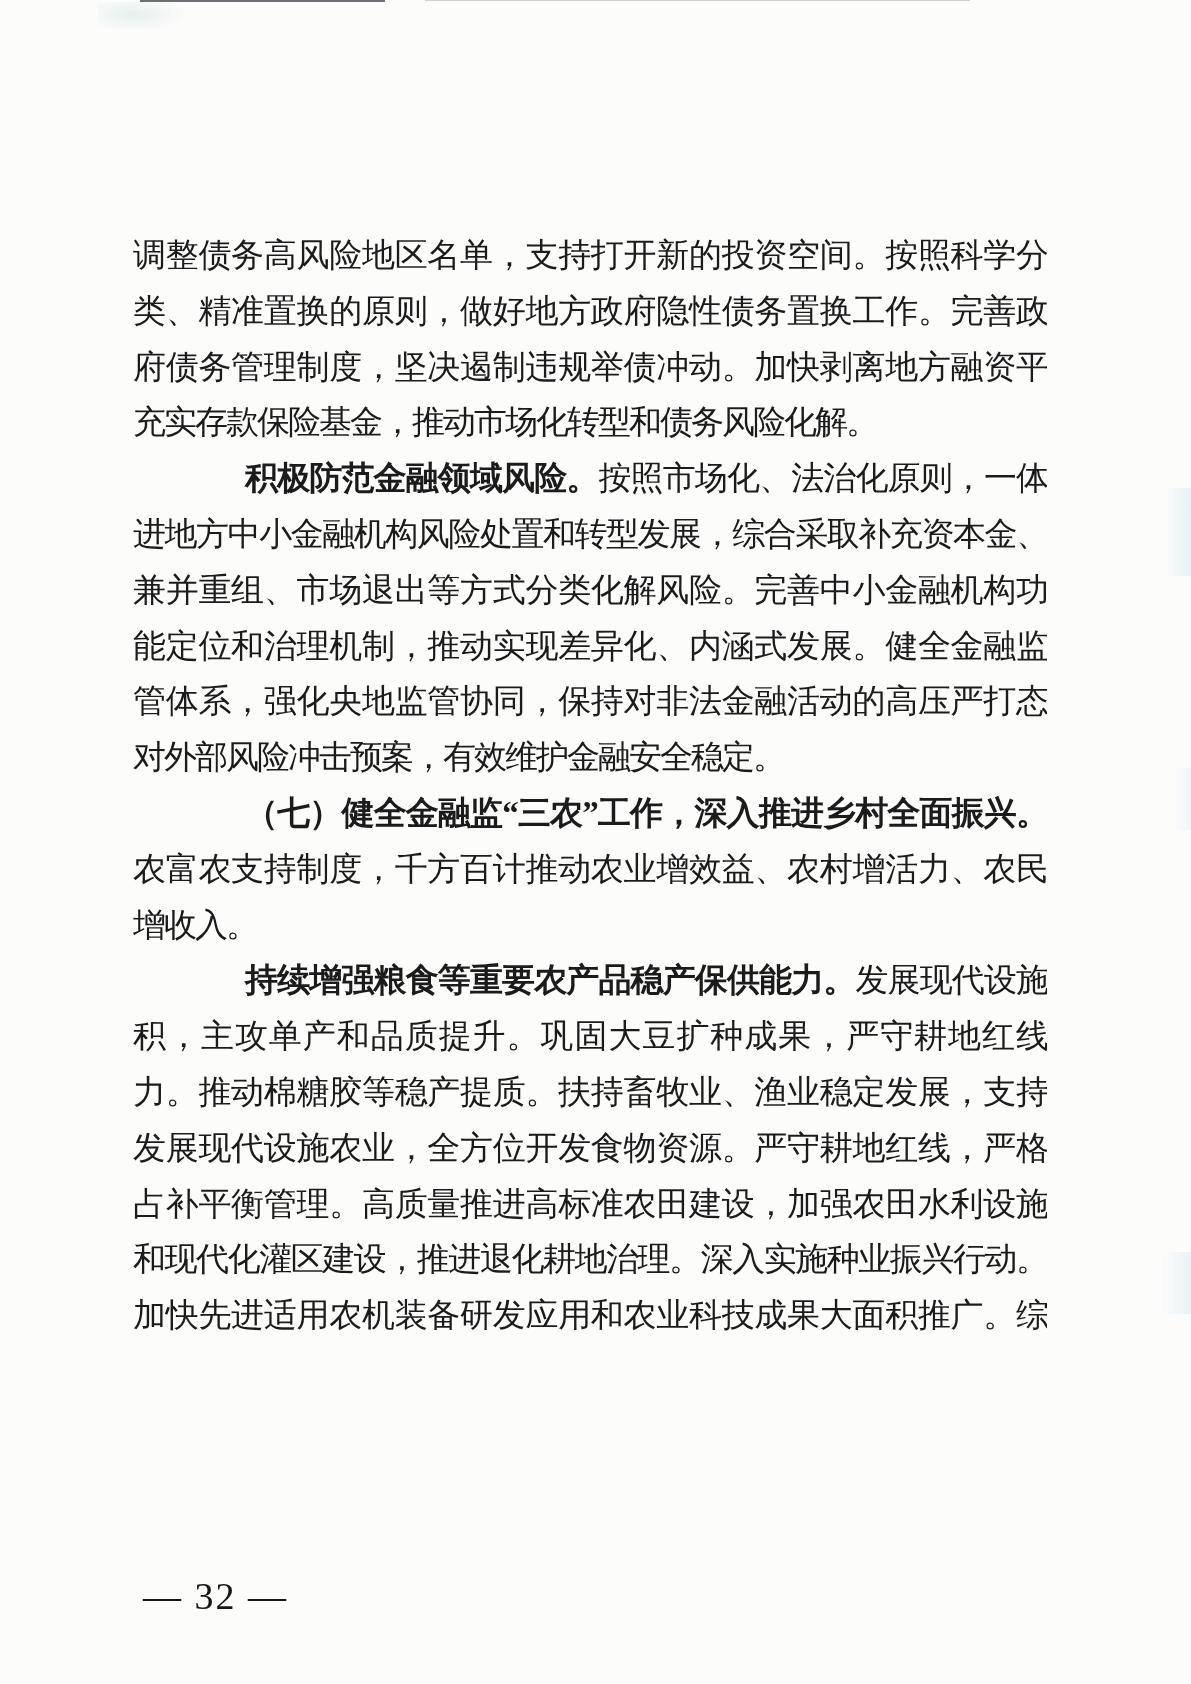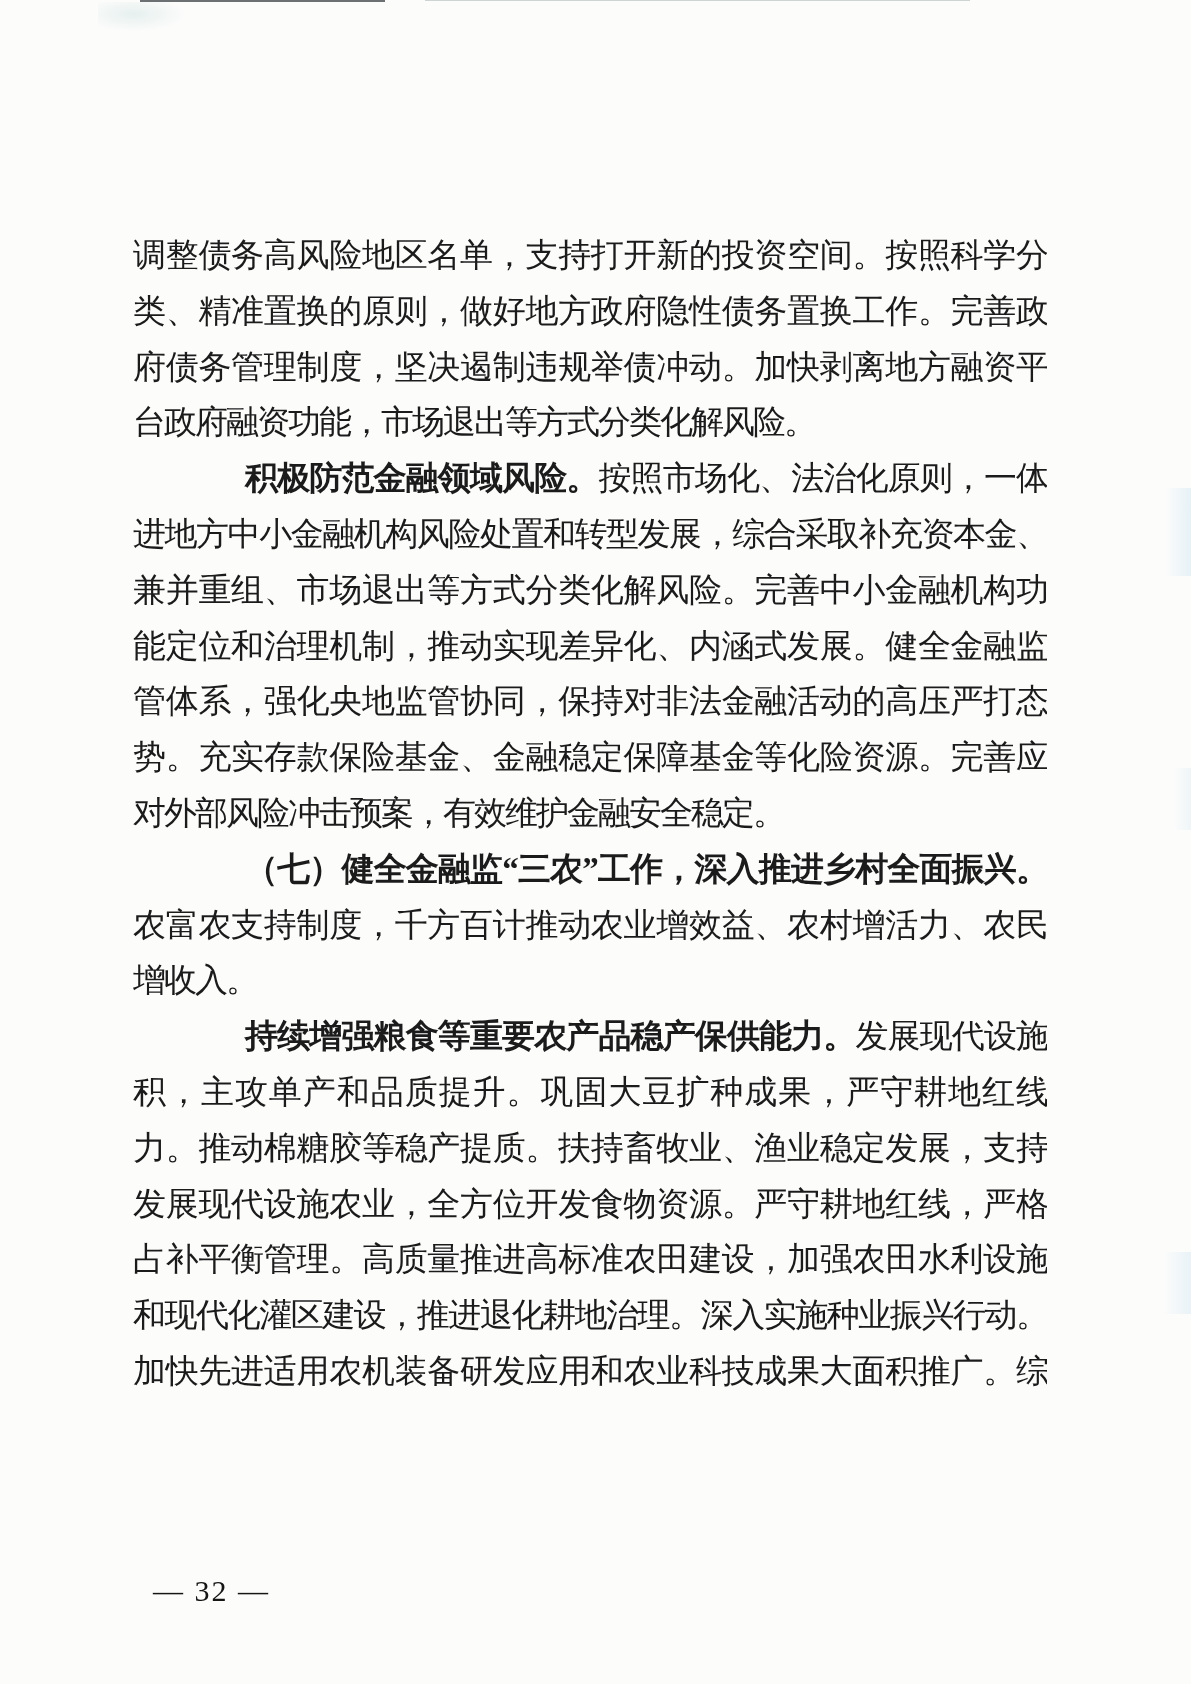--- a/index.html
+++ b/index.html
@@ -36,23 +36,23 @@
   .line.j { white-space: normal; overflow: hidden; }
   .line.end {
     text-align: left;
     text-align-last: left;
     white-space: normal;
   }
   .line.ind { text-indent: 92px; }
   .b { font-weight: 700; margin-left: 20px; }
   .footer {
     position: absolute;
-    left: 153px;
+    left: 143px;
     top: 1574px;
-    font-size: 30px;
+    font-size: 38px;
     letter-spacing: 2px;
     color: #151515;
   }
   
   .art { position: absolute; pointer-events: none; }
   .art-topline-dark { left: 140px; top: 0; width: 245px; height: 2px; background: #53575a; opacity: .85; }
   .art-topline-light { left: 425px; top: 0; width: 545px; height: 1px; background: #c2c8cb; opacity: .8; }
   .art-topleft-smudge { left: 98px; top: 2px; width: 90px; height: 30px;
     background: radial-gradient(ellipse at 40% 40%, rgba(208,228,226,.5), rgba(208,228,226,0) 70%); }
   .art-right-streak-1 { right: 0; top: 488px; width: 26px; height: 88px;
@@ -73,30 +73,29 @@
   <div class="art art-right-streak-1"></div>
   <div class="art art-right-streak-2"></div>
   <div class="art art-right-streak-3"></div>
 
   <div class="textblock">
 
     <div>
       <div class="line j"><span>调整债务高风险地区名单，支持打开新的投资空间。按照科学分</span></div>
       <div class="line j"><span>类、精准置换的原则，做好地方政府隐性债务置换工作。完善政</span></div>
       <div class="line j"><span>府债务管理制度，坚决遏制违规举债冲动。加快剥离地方融资平</span></div>
-      <div class="line end"><span>台政府融资功能，市场退出等方式分类化解风险。</span></div>
+      <div class="line end"><span>充实存款保险基金，推动市场化转型和债务风险化解。</span></div>
     </div>
 
     <div>
       <div class="line j ind"><span class="b">积极防范金融领域风险。</span><span>按照市场化、法治化原则，一体推</span></div>
       <div class="line j"><span>进地方中小金融机构风险处置和转型发展，综合采取补充资本金、</span></div>
       <div class="line j"><span>兼并重组、市场退出等方式分类化解风险。完善中小金融机构功</span></div>
       <div class="line j"><span>能定位和治理机制，推动实现差异化、内涵式发展。健全金融监</span></div>
       <div class="line j"><span>管体系，强化央地监管协同，保持对非法金融活动的高压严打态</span></div>
-      <div class="line j"><span>势。充实存款保险基金、金融稳定保障基金等化险资源。完善应</span></div>
       <div class="line end"><span>对外部风险冲击预案，有效维护金融安全稳定。</span></div>
     </div>
 
     <div>
       <div class="line j ind"><span class="b">（七）健全金融监“三农”工作，深入推进乡村全面振兴。</span><span>坚</span></div>
       <div class="line j"><span>农富农支持制度，千方百计推动农业增效益、农村增活力、农民</span></div>
       <div class="line end"><span>增收入。</span></div>
     </div>
 
     <div>

